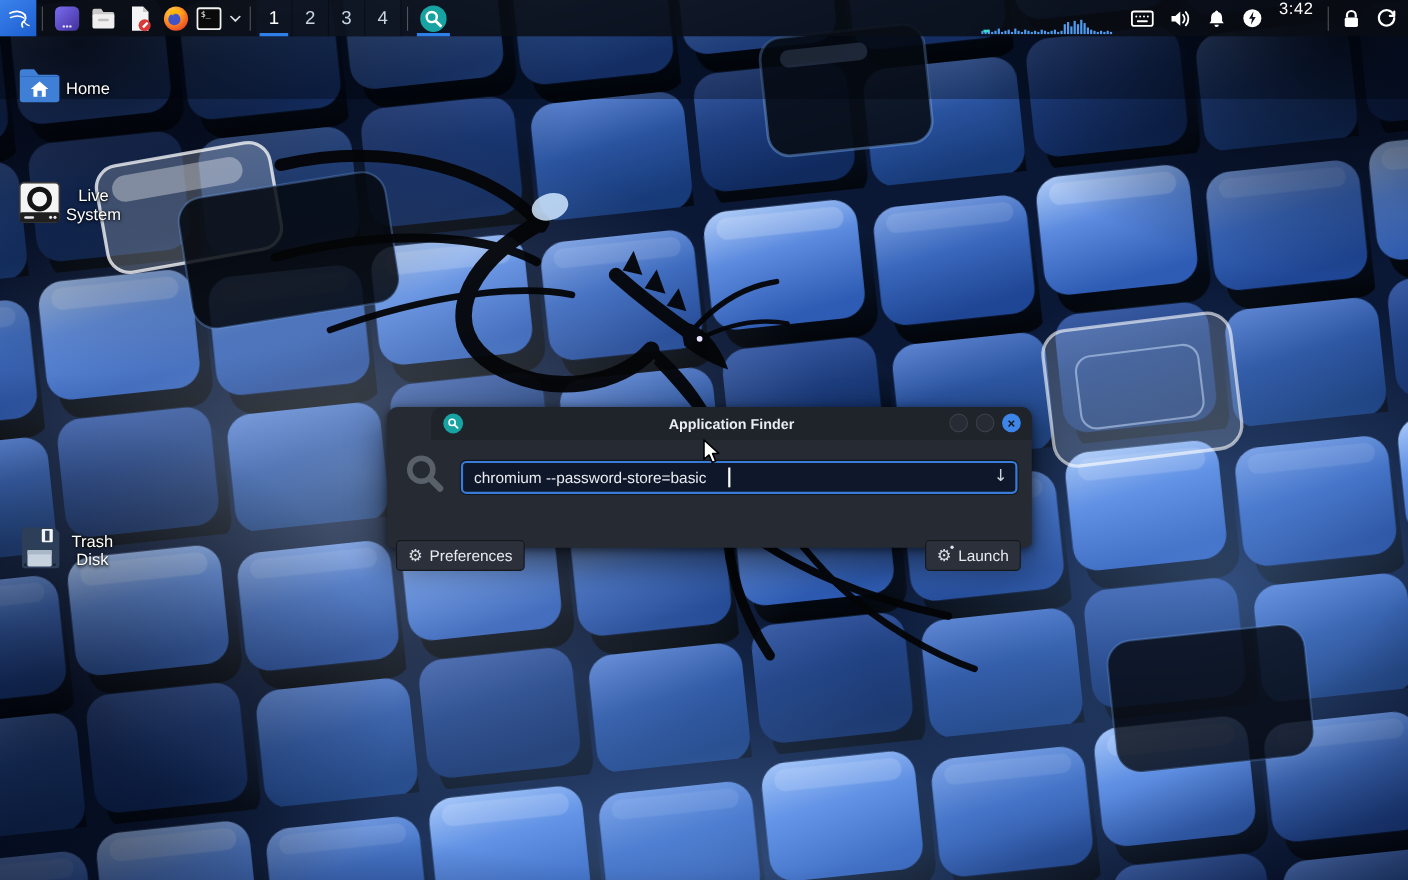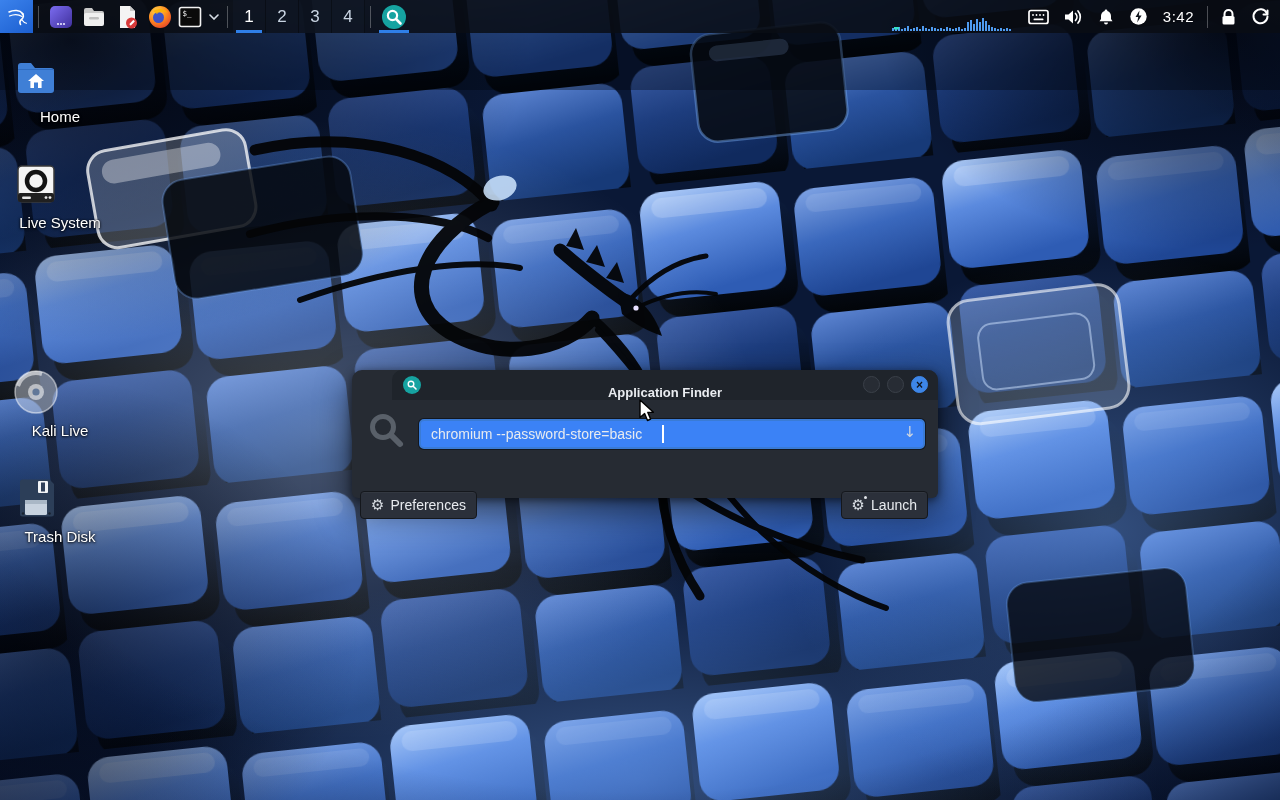--- a/index.html
+++ b/index.html
@@ -22,54 +22,54 @@
   .psep { width:1px; height:22px; background:rgba(255,255,255,0.28); margin:auto 5px; }
   .ws-btn { position:relative; width:33px; height:33px; display:flex; align-items:center;
             justify-content:center; color:#c9d4e2; font-size:17px;
             background:rgba(18,26,42,0.45); border-right:1px solid rgba(0,0,0,0.35); }
   .ws-btn.active { color:#ffffff; }
   .underline { position:absolute; left:3px; right:3px; bottom:0; height:3px; background:#2f7fe8; }
   .task-finder { position:relative; width:36px; height:33px; display:flex;
                  align-items:center; justify-content:center; }
   .tray-btn { display:flex; align-items:center; justify-content:center;
               padding:0 7px; height:33px; }
-  .clock { display:flex; align-items:center; color:#ffffff; font-size:15px;
+  .clock { display:flex; color:#ffffff; font-size:15px;
            padding:0 8px; letter-spacing:0.5px; }
   .chev { margin-left:2px; }
 
   
-  .dicon { position:absolute; left:12px; width:96px; display:flex; flex-direction:column;
-           z-index:10; }
+  .dicon { position:absolute; left:12px; width:96px; display:flex; flex-direction:row;
+           align-items:center; z-index:10; }
   .dicon .ic { width:48px; height:48px; display:flex; align-items:center; justify-content:center; }
   .dicon .lbl { margin-top:7px; color:#ffffff; font-size:15px; text-align:center;
                 text-shadow:0 1px 3px rgba(0,0,0,0.95), 0 0 2px rgba(0,0,0,0.8);
                 line-height:1.1; }
 
   
   .finder { position:absolute; left:352px; top:370px; width:586px; height:128px;
             background:#262b33; border-radius:10px 10px 6px 6px;
             box-shadow:0 14px 34px rgba(0,0,0,0.6), 0 2px 8px rgba(0,0,0,0.5);
             z-index:60; }
   .titlebar { position:relative; height:30px; background:#1f242b;
-              border-radius:10px 10px 0 0; display:flex; align-items:flex-end;margin-left:40px; }
+              border-radius:10px 10px 0 0; display:flex; align-items:center;margin-left:40px; }
   .title-icon { position:absolute; left:11px; top:6px; width:18px; height:18px;
                 border-radius:50%; background:#16a3a1; display:flex;
                 align-items:center; justify-content:center; }
   .title-text { width:100%; text-align:center; color:#e9ecf0; font-size:13px;
                 font-weight:bold; }
   .winbtns { position:absolute; right:10px; top:6px; display:flex; gap:7px; }
   .wbtn { width:17px; height:17px; border-radius:50%; background:#272c34;
           border:1px solid #3a4049; }
   .wbtn.close { background:#3d86e8; border-color:#3d86e8; color:#10151c;
                 font-size:12px; font-weight:bold; display:flex; align-items:center;
                 justify-content:center; line-height:1; }
   .finder-body { position:relative; height:98px; }
   .big-search { position:absolute; left:16px; top:12px; }
   .input-wrap { position:absolute; left:67px; top:19px; width:506px; height:30px; }
-  .finder-input { width:100%; height:100%; background:#3b82f6; color:#e8ebef;
+  .finder-input { width:100%; height:100%; background:#0f172a; color:#e8ebef;
                   border:2px solid #3a7bd5; border-radius:5px; font-size:14px;
                   font-family:"Liberation Sans", sans-serif; padding:0 30px 0 10px;
                   outline:none; box-shadow:0 0 0 1px rgba(5,10,18,0.6); }
   .caret { position:absolute; left:243px; top:6px; width:1.5px; height:18px; background:#ffffff; }
   .input-arrow { position:absolute; right:9px; top:4px; color:#ced5de; font-size:15px;
                  font-family:"DejaVu Sans", sans-serif; }
   .btn-row { position:absolute; left:0; right:0; top:91px; height:28px; }
   .gbtn { position:absolute; height:28px; display:flex; align-items:center; gap:6px;
           background:#2b303a; border:1px solid #14171c; border-radius:4px;
           color:#e8ebef; font-size:14px; padding:0 10px;
@@ -424,32 +424,20 @@
         <rect x="6" y="33" width="36" height="9" rx="2" fill="#202020"></rect>
         <rect x="10" y="36.5" width="9" height="2.4" rx="1.2" fill="#e8e8e8"></rect>
         <circle cx="34" cy="37.6" r="1.4" fill="#e8e8e8"></circle>
           <circle cx="38" cy="37.6" r="1.4" fill="#e8e8e8"></circle>
       </svg>
     </div>
     <div class="lbl">Live System</div>
   </div>
 
 
-  <div class="dicon" style="top:368px">
-    <div class="ic">
-      <svg width="48" height="48" viewBox="0 0 48 48">
-        <circle cx="24" cy="24" r="21" fill="#dfe8f2" opacity="0.42"></circle>
-        <circle cx="24" cy="24" r="21" fill="none" stroke="#ffffff" stroke-opacity="0.5" stroke-width="1.5"></circle>
-        <path d="M6 18 A 19 19 0 0 1 30 6" fill="none" stroke="#ffffff" stroke-opacity="0.55" stroke-width="4"></path>
-        <circle cx="24" cy="24" r="8" fill="#ffffff" opacity="0.55"></circle>
-        <circle cx="24" cy="24" r="3.6" fill="#44608a" opacity="0.75"></circle>
-      </svg>
-    </div>
-    <div class="lbl">Kali Live</div>
-  </div>
 
   <div class="dicon" style="top:474px">
     <div class="ic">
       <svg width="48" height="48" viewBox="0 0 48 48">
         <path d="M8 8 a2.5 2.5 0 0 1 2.5-2.5 h27 L42 10 v30 a2.5 2.5 0 0 1-2.5 2.5 h-29 A2.5 2.5 0 0 1 8 40 Z" fill="#2c3e58"></path>
         <rect x="26" y="7" width="10" height="12" rx="1" fill="#f2f4f7"></rect>
         <rect x="29" y="8.5" width="4" height="9" fill="#30405a"></rect>
         <rect x="13" y="26" width="22" height="15" rx="1.5" fill="#c7d2df"></rect>
         <rect x="13" y="26" width="22" height="4" fill="#a9b7c6"></rect>
         <circle cx="11" cy="39.5" r="1.2" fill="#18222f"></circle>

